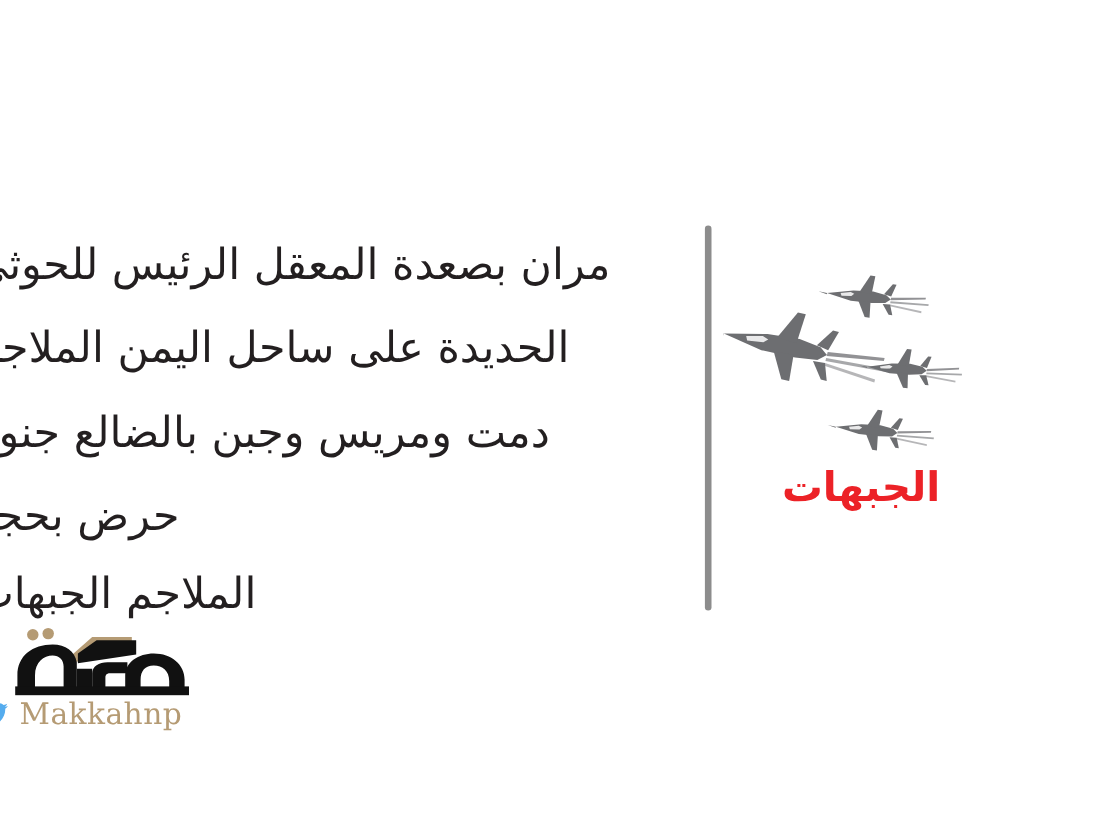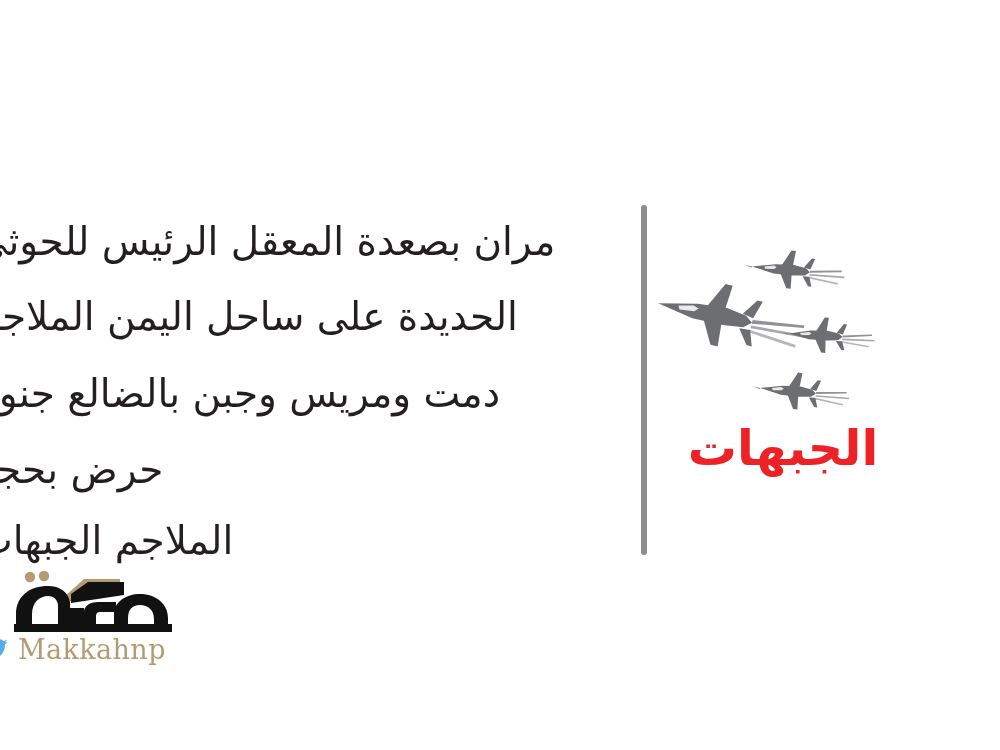--- a/index.html
+++ b/index.html
@@ -77,21 +77,21 @@
   .jets-wrap svg{display:block;width:100%;height:100%;}
 
   .headline{
     position:absolute;
     left:700px;
     top:424px;
     width:262px;
     text-align:center;
     direction:rtl;
     color:#ec2227;
-    font-size:49px;
+    font-size:37px;
     font-weight:700;
     line-height:1;
     white-space:nowrap;
     font-family:"DejaVu Sans","Liberation Sans",sans-serif;
   }
 
   
   .logo-block{
     position:absolute;
     left:28px;

